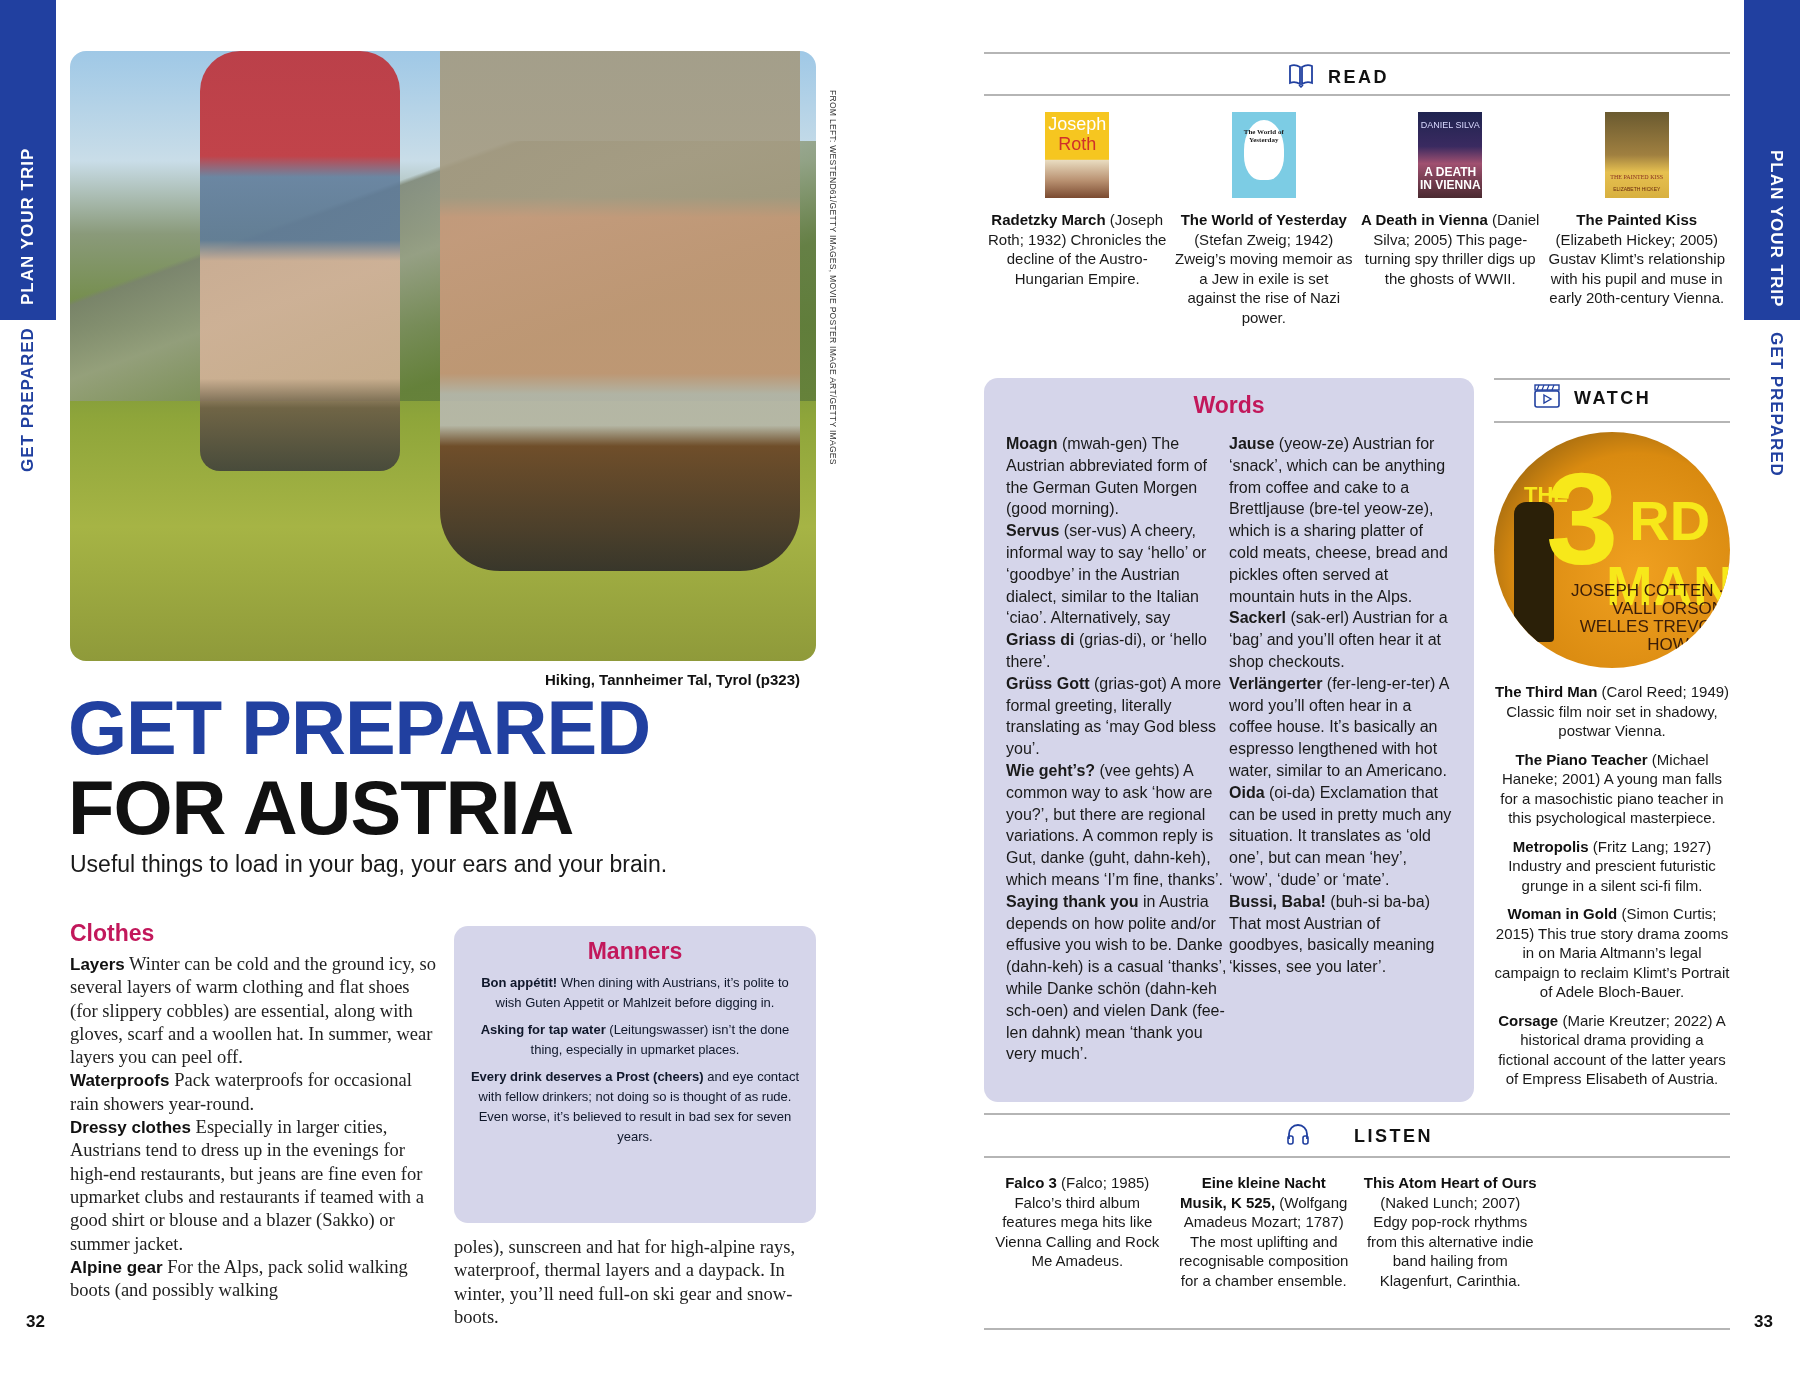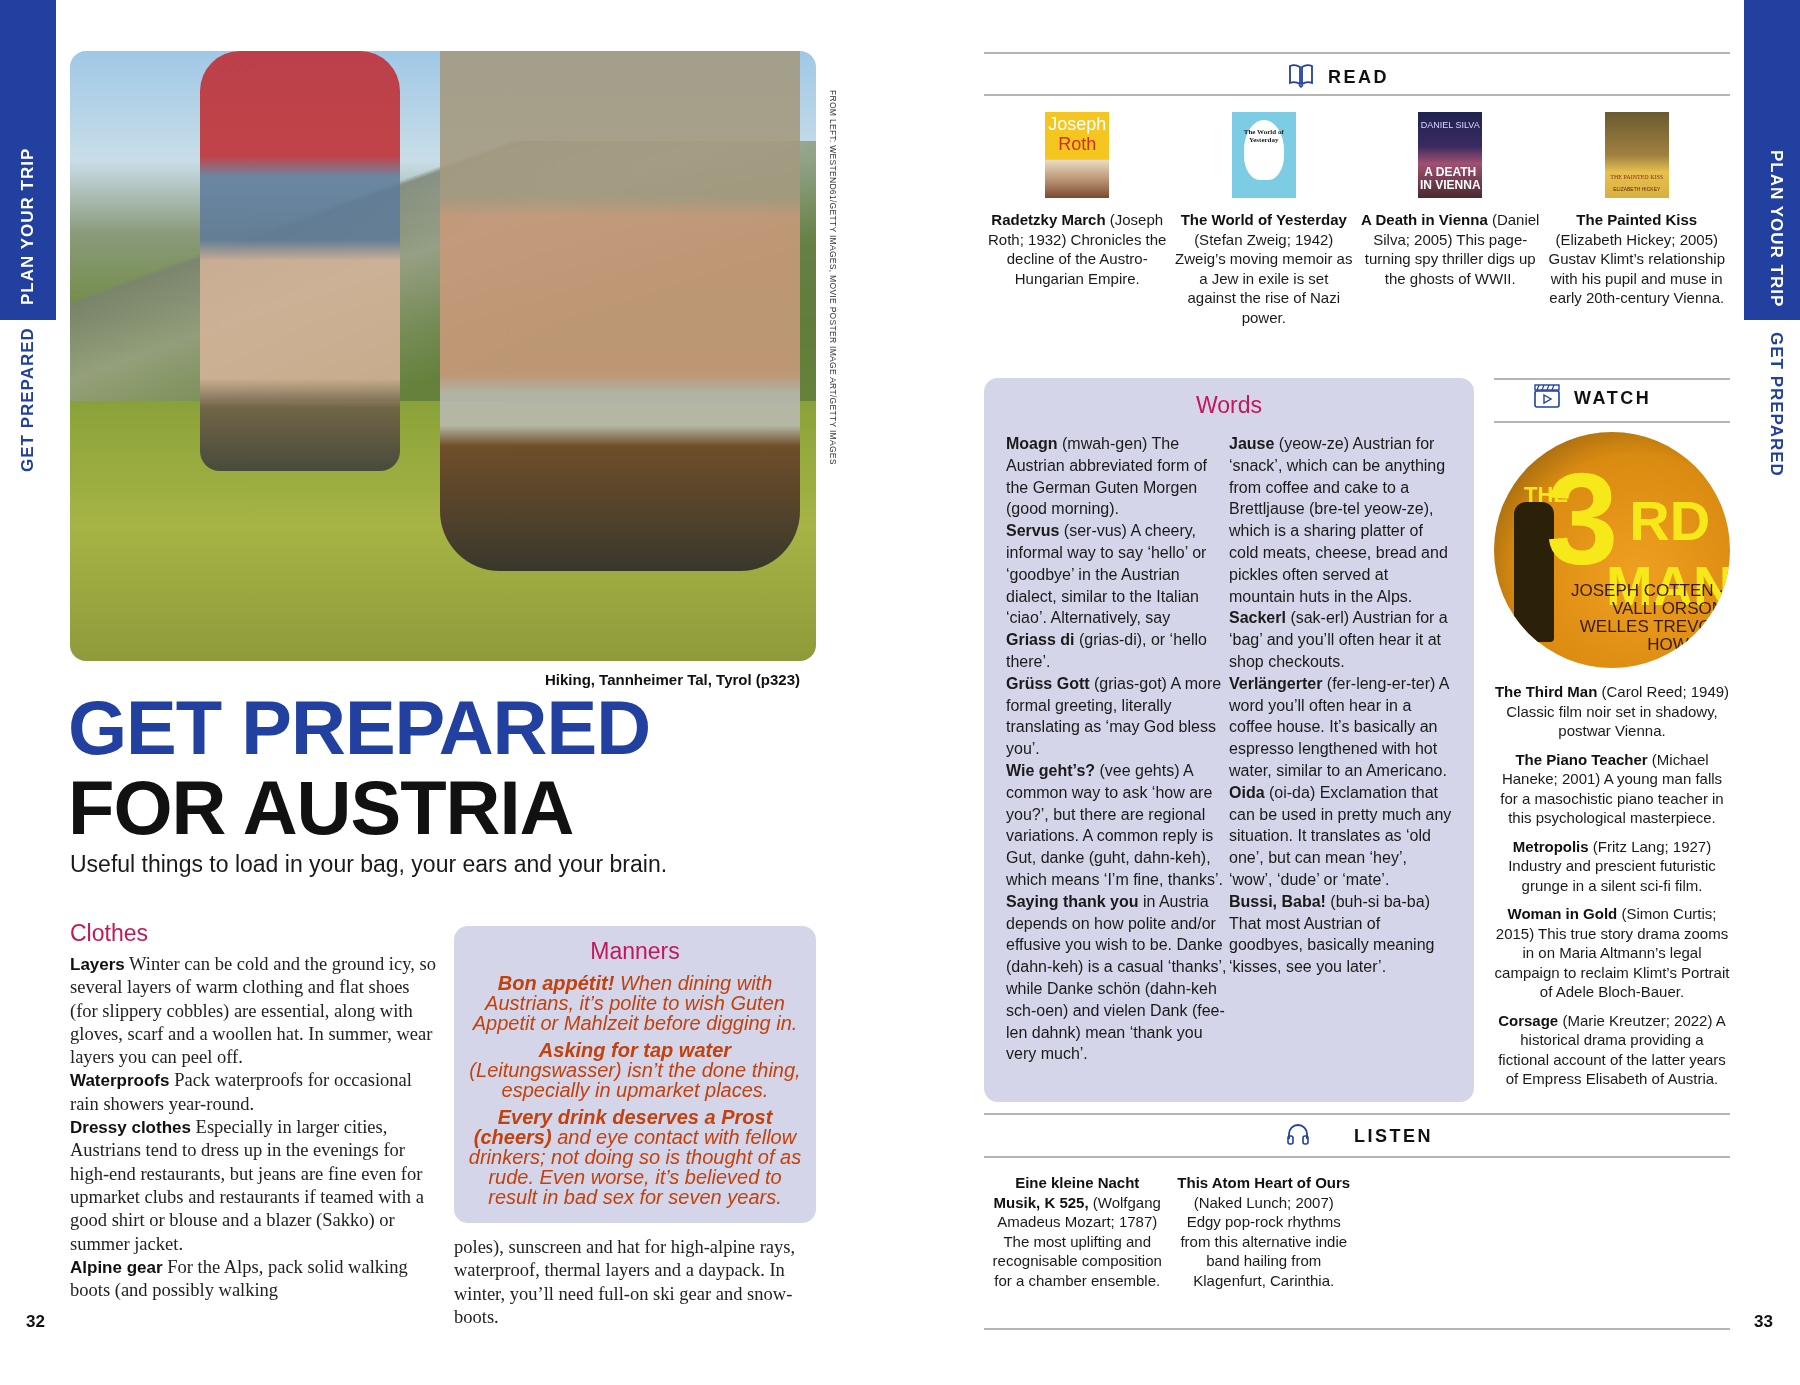--- a/index.html
+++ b/index.html
@@ -30,32 +30,32 @@
   .hiker-right { position: absolute; left: 370px; top: 0; width: 360px; height: 520px;
     background: linear-gradient(180deg, #a49a80 0%, #a49a80 28%, #c79a7a 32%, #c79a7a 62%, #b9b9b0 66%, #b9b9b0 72%, #6b4428 76%, #2d2a28 100%);
     border-radius: 0 0 60px 60px; opacity: 0.9; }
   .photo-credit { position: absolute; left: 828px; top: 90px; font-size: 8.5px; letter-spacing: 0.3px; color: #333; writing-mode: vertical-rl; white-space: nowrap; }
 
   .caption { position: absolute; right: 1000px; top: 671px; font-size: 15px; font-weight: bold; color: #111; }
   .title-1 { position: absolute; left: 68px; top: 690px; font-size: 76px; font-weight: bold; color: #2140a0; letter-spacing: -1px; line-height: 1; }
   .title-2 { position: absolute; left: 68px; top: 770px; font-size: 76px; font-weight: bold; color: #111; letter-spacing: -1px; line-height: 1; }
   .subtitle { position: absolute; left: 70px; top: 851px; font-size: 23px; color: #1a1a1a; }
 
-  .sec-head { font-size: 23px; font-weight: normal; color: #c2185b; }
+  .sec-head { font-size: 23px; font-weight: bold; color: #c2185b; }
   .serif-body { font-family: "Liberation Serif", serif; font-size: 18.5px; line-height: 23.3px; color: #222; }
   .serif-body b { font-family: "Liberation Sans", sans-serif; font-weight: bold; font-size: 17px; color: #111; }
 
   .clothes { position: absolute; left: 70px; top: 920px; width: 370px; }
   .clothes .sec-head { margin-bottom: 6px; }
   .clothes-cont { position: absolute; left: 454px; top: 1236px; width: 360px; }
 
   .box { position: absolute; background: #d5d5ea; border-radius: 14px; }
   .manners { left: 454px; top: 926px; width: 362px; height: 297px; padding: 12px 14px; text-align: center; }
   .manners .sec-head { margin-bottom: 8px; }
-  .manners p { font-size: 20px; line-height: 20px; margin-bottom: 7px; color: #c2410c; font-style: italic; }
+  .manners p { font-size: 13px; line-height: 20px; margin-bottom: 7px; color: #0f172a; }
 
   
   .rule { position: absolute; height: 2px; background: #b5b5b5; }
   .section-label { position: absolute; display: flex; align-items: center; gap: 14px; font-size: 18px; font-weight: bold; letter-spacing: 2.5px; color: #111; }
   .books { position: absolute; left: 984px; top: 112px; width: 746px; display: flex; }
   .book { width: 25%; text-align: center; padding: 0 4px; }
   .cover { width: 64px; height: 86px; margin: 0 auto 12px; position: relative; overflow: hidden; }
   .book p, .film p, .album p { font-size: 15px; line-height: 19.5px; color: #1a1a1a; }
   .book b, .film b, .album b { color: #111; }
 
@@ -238,19 +238,22 @@
         <rect x="2" y="14" width="5" height="8" rx="2" fill="none" stroke="#2140a0" stroke-width="1.6"></rect>
         <rect x="17" y="14" width="5" height="8" rx="2" fill="none" stroke="#2140a0" stroke-width="1.6"></rect>
       </svg>
   </span>
   <span>LISTEN</span>
 </div>
 <div class="rule" style="left:984px; top:1156px; width:746px;"></div>
 
 <div class="albums">
   <div class="album">
+      <p><b>Falco 3</b><span> (Falco; 1985) Falco’s third album features mega hits like Vienna Calling and Rock Me Amadeus.</span></p>
+    </div>
+  <div class="album">
       <p><b>Eine kleine Nacht Musik, K 525,</b><span> (Wolfgang Amadeus Mozart; 1787) The most uplifting and recognisable composition for a chamber ensemble.</span></p>
     </div>
   <div class="album">
       <p><b>This Atom Heart of Ours</b><span> (Naked Lunch; 2007) Edgy pop-rock rhythms from this alternative indie band hailing from Klagenfurt, Carinthia.</span></p>
     </div>
 </div>
 <div class="rule" style="left:984px; top:1328px; width:746px;"></div>
 
 </body></html>

